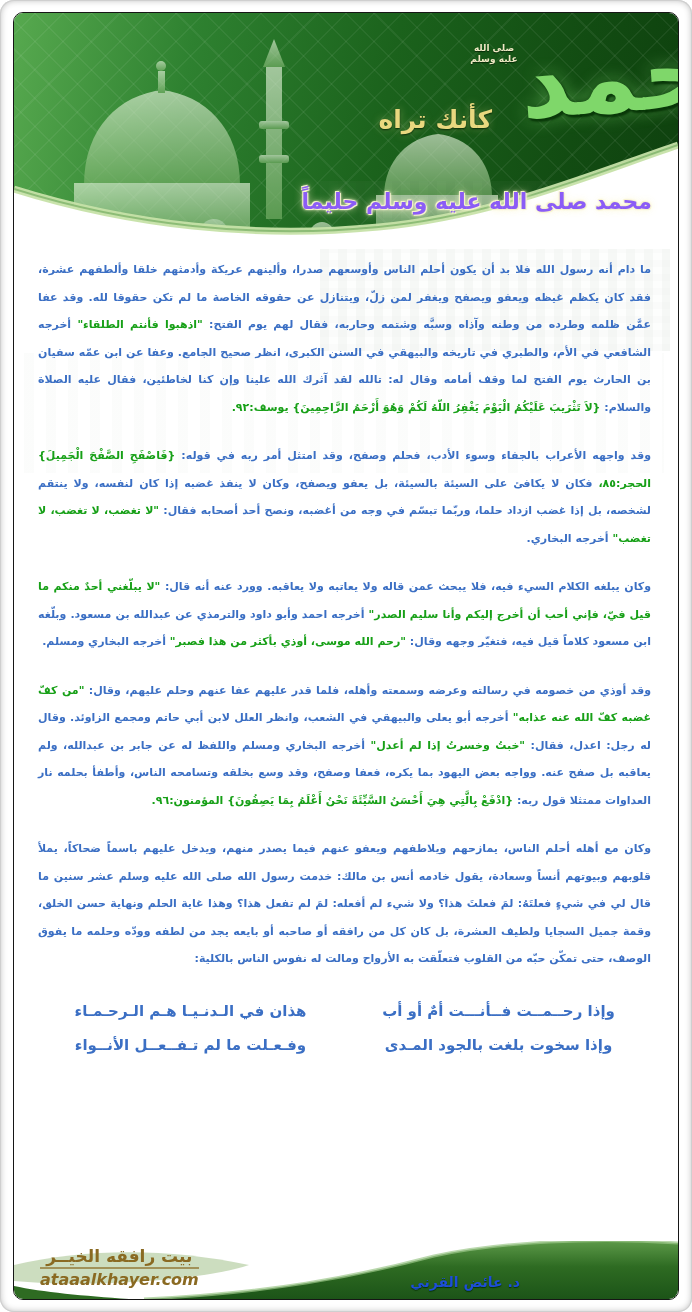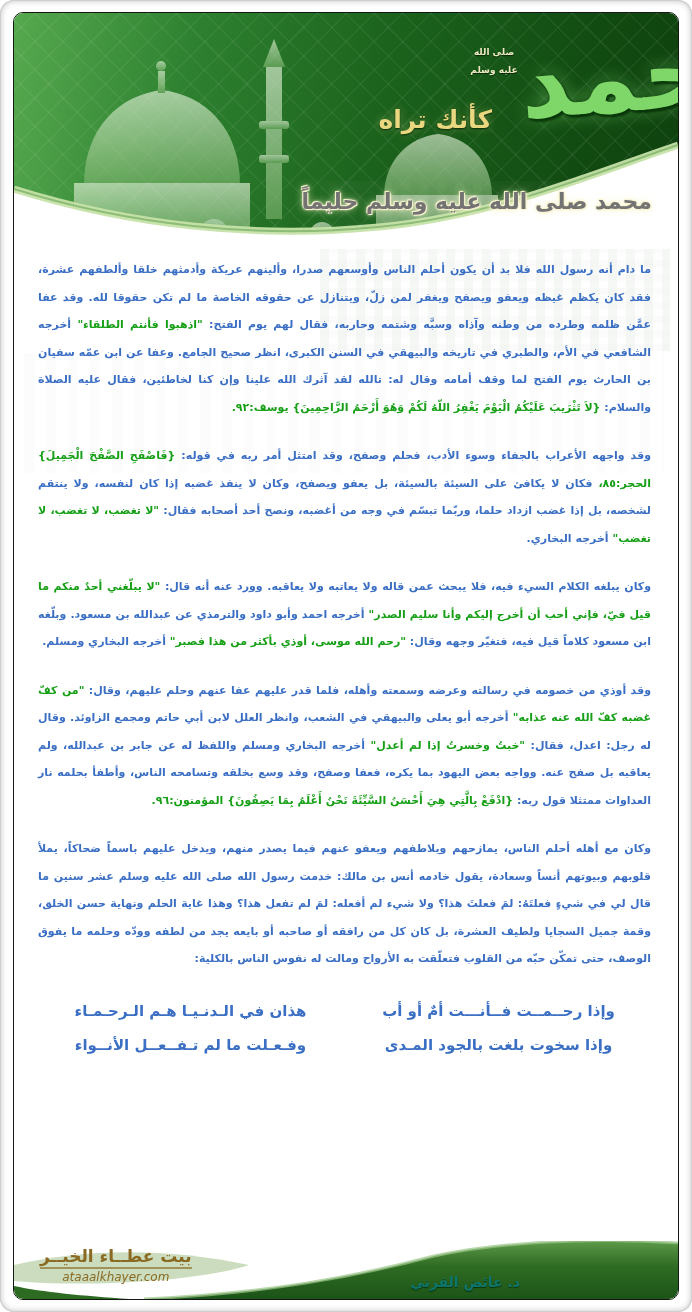--- a/index.html
+++ b/index.html
@@ -29,33 +29,33 @@
   }
   .mosque{position:absolute;left:0;top:22px;opacity:.62;}
   .calligraphy{
     position:absolute;top:6px;right:8px;width:150px;text-align:center;
     font-size:98px;line-height:120px;font-weight:bold;color:#7fd76a;
     text-shadow:0 0 6px rgba(10,60,10,.9), 2px 3px 2px rgba(0,40,0,.8), 0 0 18px rgba(160,255,140,.45);
     transform:rotate(-4deg);z-index:3;
   }
   .salutation{
     position:absolute;top:30px;right:158px;width:52px;z-index:3;
-    font-size:9px;line-height:18px;color:#efe9c4;text-align:center;font-weight:bold;
+    font-size:9px;line-height:11px;color:#efe9c4;text-align:center;font-weight:bold;
     text-shadow:0 1px 1px rgba(0,30,0,.8);
   }
   .tagline{
     position:absolute;top:92px;right:186px;z-index:3;
     font-size:25px;font-weight:bold;color:#e9d87f;
     text-shadow:0 1px 2px rgba(0,30,0,.85), 0 0 8px rgba(255,240,160,.35);
   }
   .wave{position:absolute;left:0;bottom:-1px;width:100%;height:112px;z-index:2;}
   
   .title{
     position:absolute;top:176px;right:26px;z-index:6;direction:rtl;
-    font-size:22px;font-weight:bold;color:#737373;
+    font-size:22px;font-weight:bold;color:#8b5cf6;
     text-shadow:0 0 3px #f7f2cf, 0 0 3px #f7f2cf, 1px 1px 0 #f7f2cf, -1px -1px 0 #f7f2cf, 0 0 9px rgba(250,245,200,.9);
   }
   .watermark{
     position:absolute;top:168px;right:8px;width:350px;height:170px;z-index:0;opacity:.10;
     background:
       repeating-linear-gradient(90deg, rgba(110,140,110,.55) 0 9px, rgba(200,215,200,.25) 9px 18px),
       repeating-linear-gradient(0deg, rgba(110,140,110,.35) 0 7px, rgba(220,230,220,.2) 7px 14px);
   }
   .watermark2{
     position:absolute;top:340px;left:10px;width:640px;height:120px;z-index:0;opacity:.05;
@@ -78,24 +78,24 @@
     font-size:15px;font-weight:bold;color:#3b6fc4;
   }
   
   .footer{position:absolute;left:0;right:0;bottom:0;height:58px;background:#fff;z-index:5;}
   .footer svg{position:absolute;inset:0;width:100%;height:100%;}
   .brand{position:absolute;left:26px;top:5px;text-align:center;z-index:6;}
   .brand-ar{
     font-size:17px;font-weight:bold;color:#8a6a22;letter-spacing:1px;direction:rtl;
     border-bottom:2px solid rgba(138,106,34,.65);padding-bottom:1px;
   }
-  .brand-domain{font-size:12px;font-weight:normal;font-style:italic;color:#8a6a22;margin-top:1px;}
+  .brand-domain{font-size:16px;font-weight:bold;font-style:italic;color:#8a6a22;margin-top:1px;}
   .author{
     position:absolute;right:158px;bottom:9px;z-index:6;direction:rtl;
-    font-size:14px;font-weight:bold;color:#0f766e;text-shadow:0 1px 1px rgba(0,40,0,.8);
+    font-size:14px;font-weight:bold;color:#1d4ed8;text-shadow:0 1px 1px rgba(0,40,0,.8);
   }
 </style>
 </head>
 <body>
 
 <div class="page-edge"></div>
 
 <div class="frame">
 
   <div class="header">
@@ -177,19 +177,19 @@
             <stop offset="0.45" stop-color="#2e6b22"></stop>
             <stop offset="1" stop-color="#1c5418"></stop>
         </linearGradient>
       </defs>
       <path d="M0,24 C70,8 150,6 235,24 C180,42 60,46 0,40 Z" fill="#c3d7b4" opacity="0.85"></path>
       <path d="M130,58 C255,52 340,36 420,15 C485,1 580,-4 664,2 L664,58 Z" fill="url(#gGreen)"></path>
       <path d="M130,58 C255,52 340,36 420,15 C485,1 580,-4 664,2" stroke="#9cc78a" stroke-width="3" fill="none" opacity="0.7"></path>
       <path d="M0,58 L115,58 C70,55 28,51 0,45 Z" fill="#2e6b22"></path>
     </svg>
     <div class="brand">
-      <div class="brand-ar">بيت عطــاء الخيــر</div>
+      <div class="brand-ar">بيت رافقه الخيــر</div>
       <div class="brand-domain">ataaalkhayer.com</div>
     </div>
     <div class="author">د. عائض القرني</div>
   </div>
 
 </div>
 
 </body></html>

